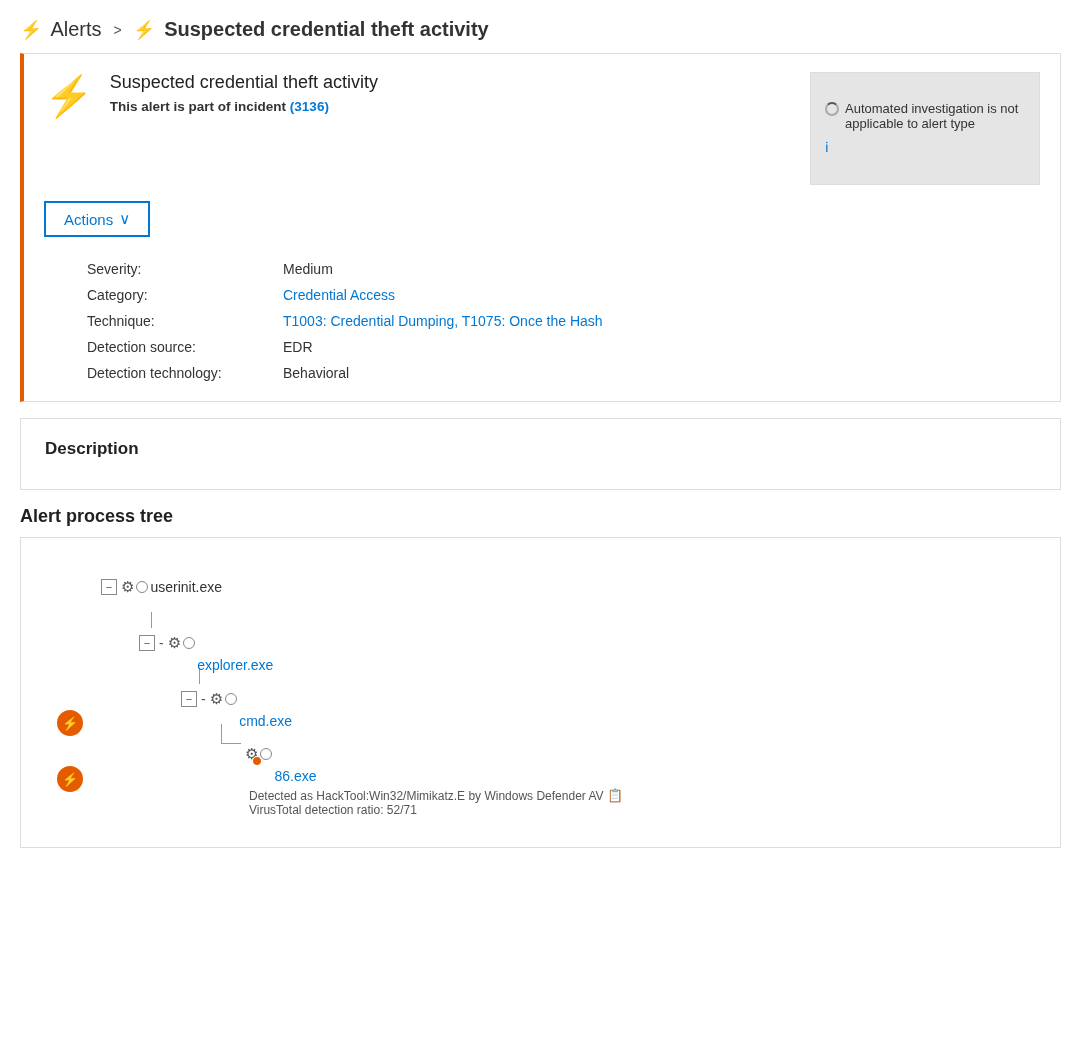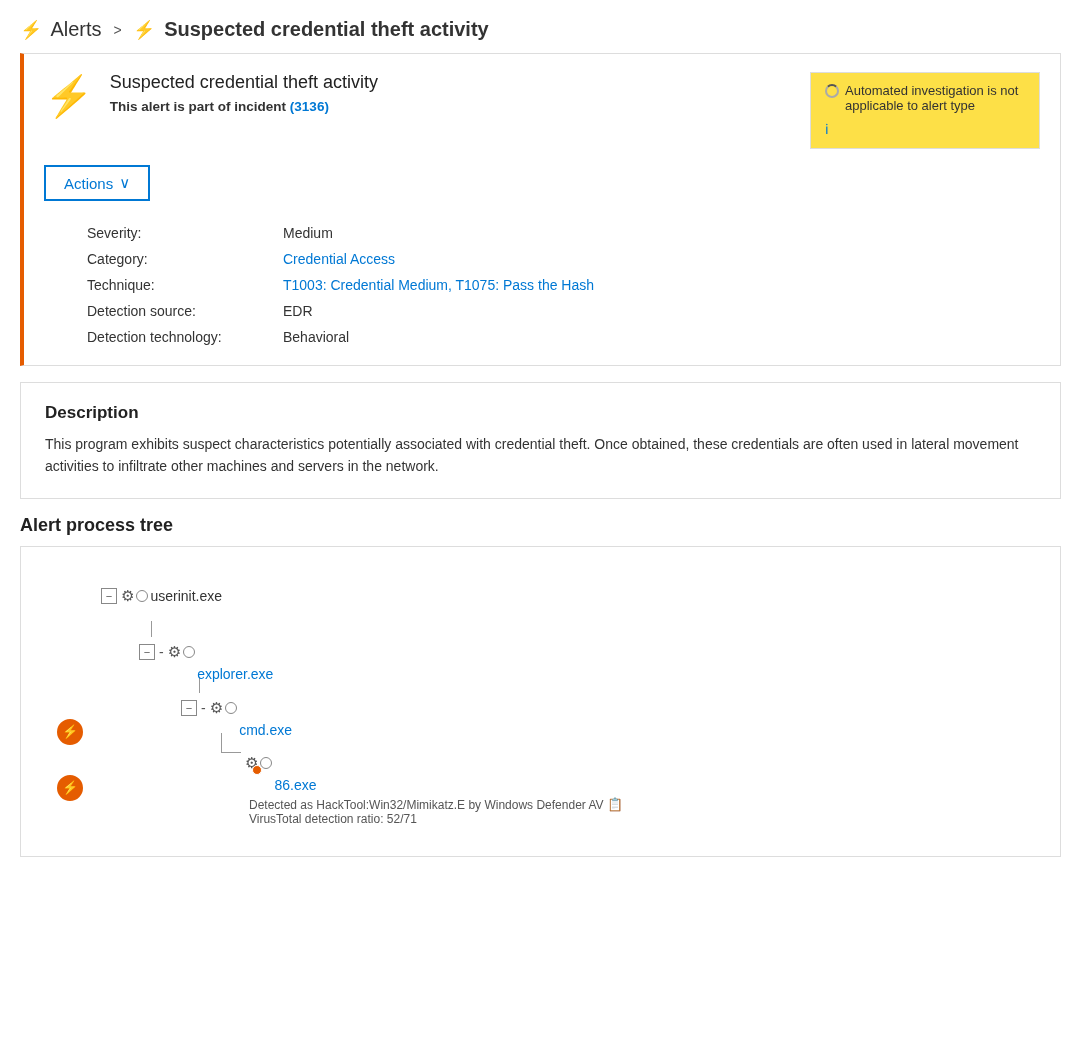--- a/index.html
+++ b/index.html
@@ -82,23 +82,23 @@
       font-weight: 600;
     }
     .alert-incident a {
       color: #0078d4;
       text-decoration: none;
       font-weight: 600;
     }
 
     
     .auto-invest-box {
-      background: #fde047;
+      background: #e5e5e5;
       border: 1px solid #ddd;
-      padding: 10px 14px;
+      padding: 28px 14px;
       font-size: 13px;
       color: #333;
       max-width: 230px;
       display: flex;
       flex-direction: column;
       gap: 6px;
     }
     .auto-invest-row {
       display: flex;
       align-items: flex-start;
@@ -300,34 +300,33 @@
     <span class="detail-label">Severity:</span>
     <span class="detail-value">Medium</span>
 
     <span class="detail-label">Category:</span>
     <span class="detail-value">
       <a href="#">Credential Access</a>
     </span>
 
     <span class="detail-label">Technique:</span>
     <span class="detail-value">
-      <a href="#">T1003: Credential Medium, T1075: Pass the Hash</a>
+      <a href="#">T1003: Credential Dumping, T1075: Once the Hash</a>
     </span>
 
     <span class="detail-label">Detection source:</span>
     <span class="detail-value">EDR</span>
 
     <span class="detail-label">Detection technology:</span>
     <span class="detail-value">Behavioral</span>
   </div>
 </div>
 
 <div class="desc-card">
   <div class="desc-title">Description</div>
-  <div class="desc-text">This program exhibits suspect characteristics potentially associated with credential theft. Once obtained, these credentials are often used in lateral movement activities to infiltrate other machines and servers in the network.</div>
 </div>
 
 <div class="section-title">Alert process tree</div>
 
 <div class="process-tree-card">
   <div style="position:relative; padding-left: 50px; padding-top: 10px;">
 
     <div style="position:absolute; left:6px; top:148px; display:flex; flex-direction:column; gap:30px;">
       <div class="alert-circ filled">⚡</div>
       <div class="alert-circ filled">⚡</div>

